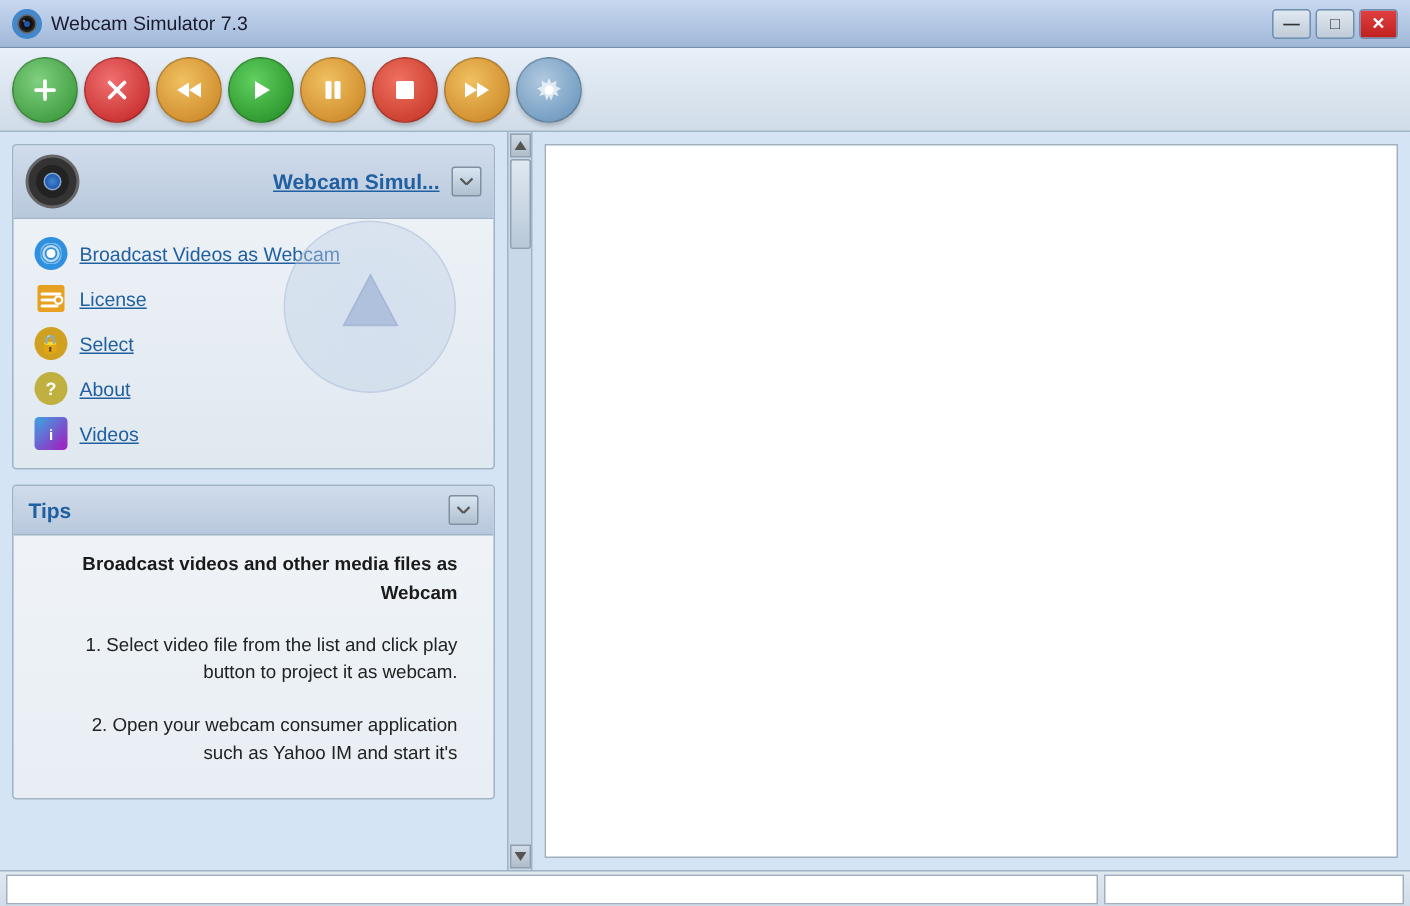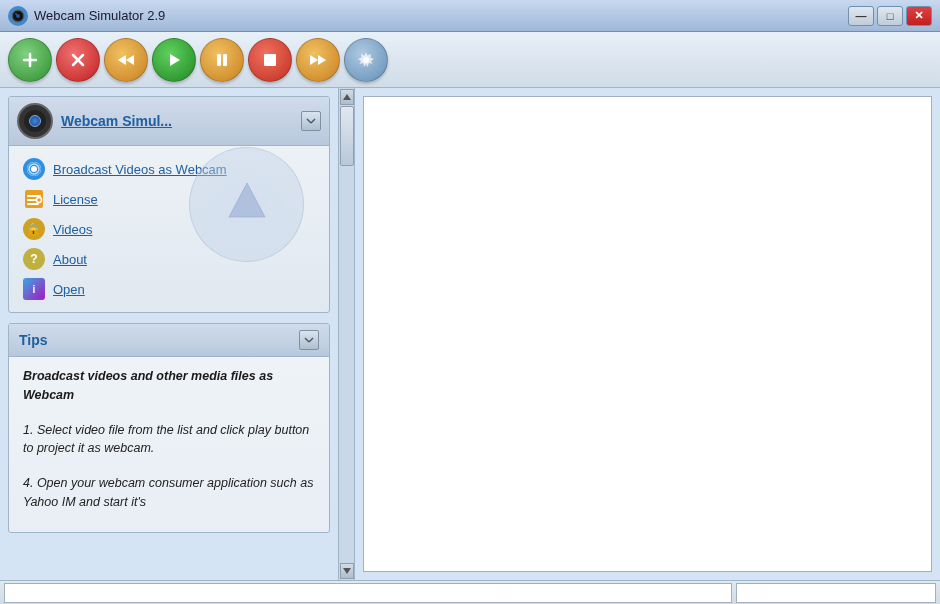--- a/index.html
+++ b/index.html
@@ -110,20 +110,21 @@
     }
 
     
     .left-panel {
       width: 355px;
       min-width: 355px;
       background: #d4e4f4;
       border-right: 1px solid #a0b4c8;
       overflow-y: auto;
       position: relative;
+      text-align: right;
     }
 
     
     .scrollbar-track {
       position: absolute;
       right: 0;
       top: 0;
       width: 16px;
       height: 100%;
       background: #c8d8e8;
@@ -286,25 +287,24 @@
       justify-content: space-between;
       padding: 6px 10px;
       border-bottom: 1px solid #a0b4c8;
     }
     .tips-title {
       color: #2060a0;
       font-weight: bold;
       font-size: 14px;
     }
     .tips-content {
-      padding: 10px 14px;
+      padding: 10px 24px;
       font-size: 12.5px;
       color: #1a1a1a;
       line-height: 1.5;
-      font-style: italic;
     }
     .tips-heading {
       font-weight: bold;
       margin-bottom: 6px;
     }
     .tips-text {
       color: #222;
       margin-bottom: 10px;
       margin-top: 16px;
     }
@@ -354,21 +354,21 @@
 <div class="title-bar">
   <div class="title-bar-left">
     <div class="title-bar-icon">
       <svg width="16" height="16" viewBox="0 0 16 16">
         <circle cx="8" cy="8" r="6" fill="#222" stroke="#666" stroke-width="1"></circle>
         <circle cx="8" cy="8" r="4" fill="#111"></circle>
         <circle cx="8" cy="8" r="2" fill="#2255aa"></circle>
         <circle cx="6" cy="6" r="0.8" fill="rgba(255,255,255,0.4)"></circle>
       </svg>
     </div>
-    <span class="title-bar-title">Webcam Simulator 2.9</span>
+    <span class="title-bar-title">Webcam Simulator 7.3</span>
   </div>
   <div class="title-bar-controls">
     <button class="title-btn title-btn-min">—</button>
     <button class="title-btn title-btn-max">□</button>
     <button class="title-btn title-btn-close">✕</button>
   </div>
 </div>
 
 <div class="app-body">
 
@@ -470,21 +470,21 @@
                   <rect x="4" y="15" width="12" height="2" fill="white" rx="1"></rect>
                   <circle cx="16" cy="12" r="2.5" fill="#e8a020" stroke="white" stroke-width="1.5"></circle>
                 </svg>
               </div>
               <span class="nav-item-label">License</span>
             </div>
             <div class="nav-item">
               <div class="nav-item-icon">
                 <div class="icon-license">🔒</div>
               </div>
-              <span class="nav-item-label">Videos</span>
+              <span class="nav-item-label">Select</span>
             </div>
             <div class="nav-item">
               <div class="nav-item-icon">
                 <div class="icon-help">?</div>
               </div>
               <span class="nav-item-label">About</span>
             </div>
             <div class="nav-item">
               <div class="nav-item-icon">
                 <div class="icon-about">
@@ -493,39 +493,39 @@
                       <linearGradient id="abg" x1="0" y1="0" x2="1" y2="1">
                         <stop offset="0%" stop-color="#40a0e0"></stop>
                         <stop offset="100%" stop-color="#a020c0"></stop>
                       </linearGradient>
                     </defs>
                     <rect width="18" height="18" rx="2" fill="url(#abg)"></rect>
                     <text x="9" y="13" text-anchor="middle" font-size="10" fill="white" font-weight="bold">i</text>
                   </svg>
                 </div>
               </div>
-              <span class="nav-item-label">Open</span>
+              <span class="nav-item-label">Videos</span>
             </div>
           </div>
         </div>
 
         <div class="tips-panel">
           <div class="tips-header">
             <span class="tips-title">Tips</span>
             <div class="nav-collapse-btn">
               <svg width="12" height="12" viewBox="0 0 12 12">
                 <line x1="2" y1="4" x2="6" y2="8" stroke="#555" stroke-width="1.5"></line>
                 <line x1="6" y1="8" x2="10" y2="4" stroke="#555" stroke-width="1.5"></line>
               </svg>
             </div>
           </div>
           <div class="tips-content">
             <div class="tips-heading">Broadcast videos and other media files as Webcam</div>
             <div class="tips-text">1. Select video file from the list and click play button to project it as webcam.</div>
-            <div class="tips-text">4. Open your webcam consumer application such as Yahoo IM and start it's</div>
+            <div class="tips-text">2. Open your webcam consumer application such as Yahoo IM and start it's</div>
           </div>
         </div>
       </div>
 
       <div class="scrollbar-track">
         <div class="scrollbar-arrow">
           <svg width="8" height="6" viewBox="0 0 8 6">
               <polygon points="4,0 0,6 8,6" fill="#555"></polygon>
             </svg>
         </div>

